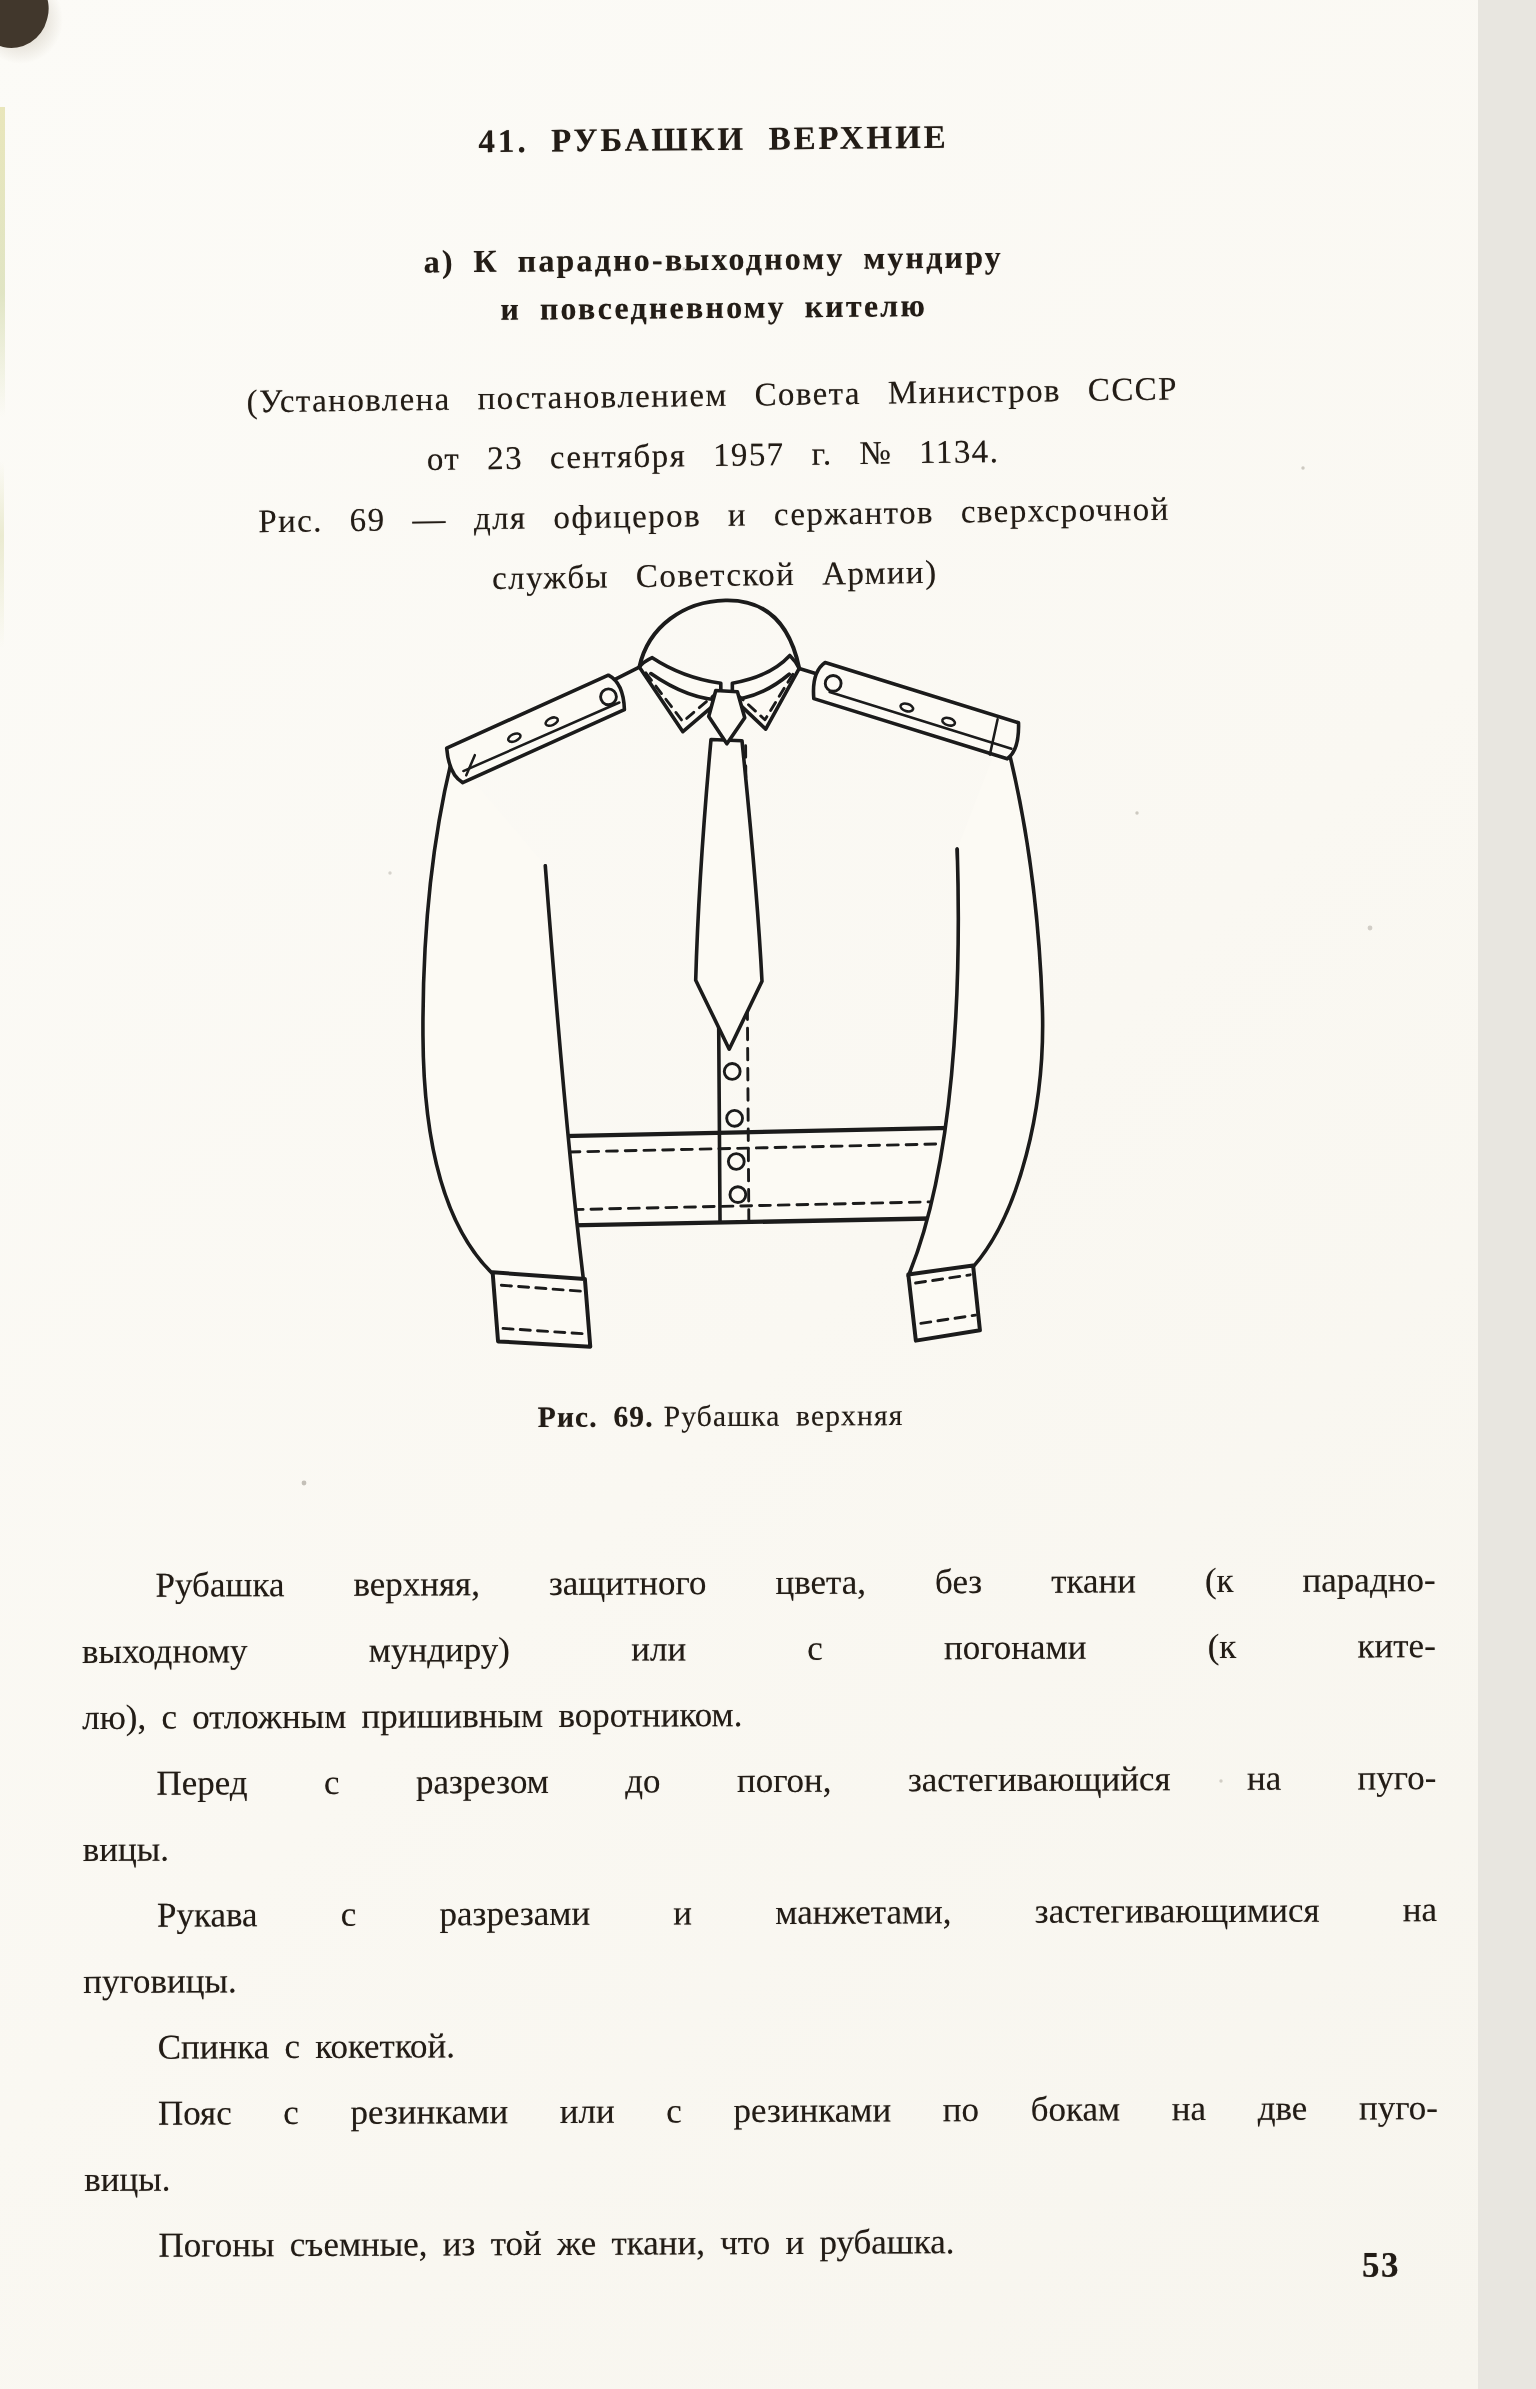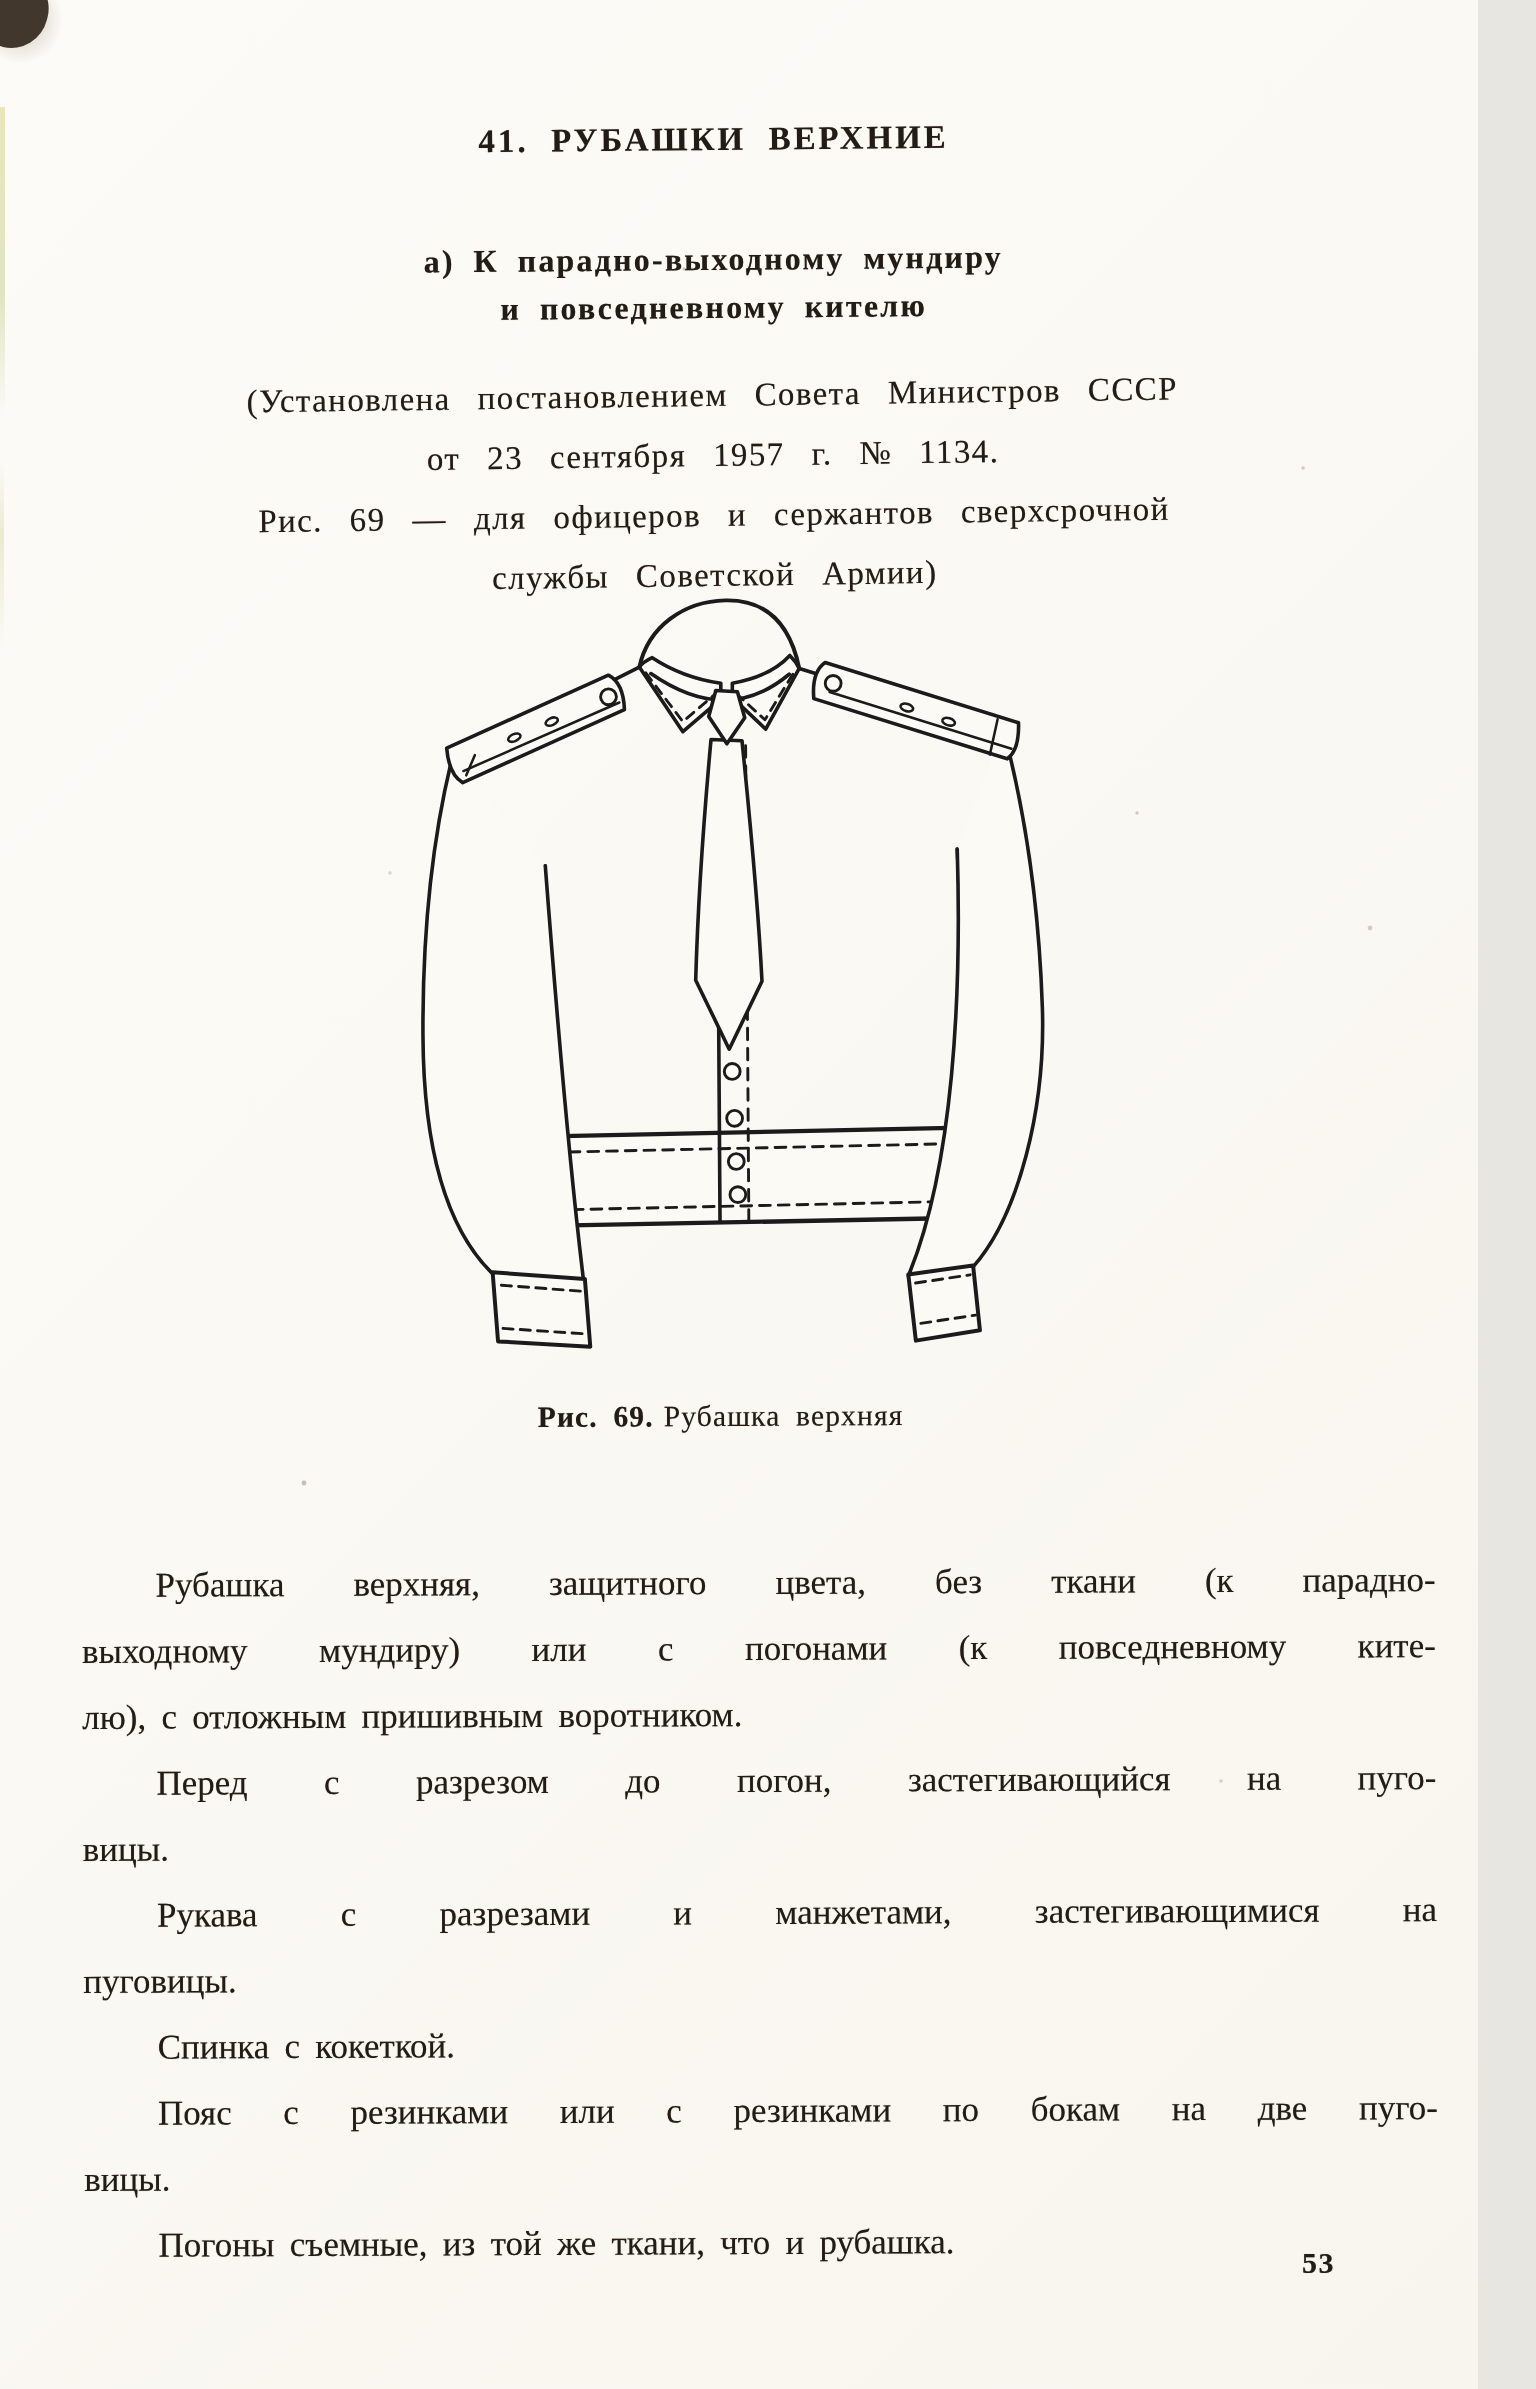--- a/index.html
+++ b/index.html
@@ -35,21 +35,21 @@
   }
   .caption .cap-label{font-weight:700;margin-right:10px;margin-top:12px;}
   .body-text{
     left:83px;top:1550px;width:1354px;
     font-size:35px;transform:rotate(-0.25deg);
   }
   .bline{height:66px;line-height:66px;white-space:nowrap;word-spacing:6.5px;}
   .bline.just{display:flex;justify-content:space-between;word-spacing:normal;}
   .bline.indent{padding-left:74px;}
   .page-number{
-    left:1302px;top:2246px;font-size:30px;font-weight:700;letter-spacing:1.4px;
+    left:1362px;top:2246px;font-size:35px;font-weight:700;letter-spacing:1.4px;
   }
   
   .corner-blob{position:absolute;left:-24.5px;top:-26px;width:72px;height:74px;
     background:#41372c;border-radius:54% 48% 52% 50%;transform:rotate(14deg);}
   .corner-blob-halo{position:absolute;left:-21.6px;top:-24.5px;width:85px;height:88px;
     background:radial-gradient(closest-side,rgba(120,100,70,.35),rgba(120,100,70,0));border-radius:50%;}
   .edge-strip{position:absolute;left:0;top:107px;width:5px;height:310px;
     background:linear-gradient(#dcd893,#ced6a2 60%,rgba(206,214,162,0));opacity:.6;}
   .edge-strip2{position:absolute;left:0;top:461px;width:3.6px;height:187px;
     background:linear-gradient(rgba(210,214,170,0),#d6d8a4 40%,rgba(210,214,170,0));opacity:.45;}
@@ -168,21 +168,20 @@
         <span>(к</span>
         <span>парадно-</span>
       </div>
       <div class="bline just">
         <span>выходному</span>
         <span>мундиру)</span>
         <span>или</span>
         <span>с</span>
         <span>погонами</span>
         <span>(к</span>
-        <span>повседневному</span>
         <span>ките-</span>
       </div>
       <div class="bline">лю), с отложным пришивным воротником.</div>
       <div class="bline indent just">
         <span>Перед</span>
         <span>с</span>
         <span>разрезом</span>
         <span>до</span>
         <span>погон,</span>
         <span>застегивающийся</span>

